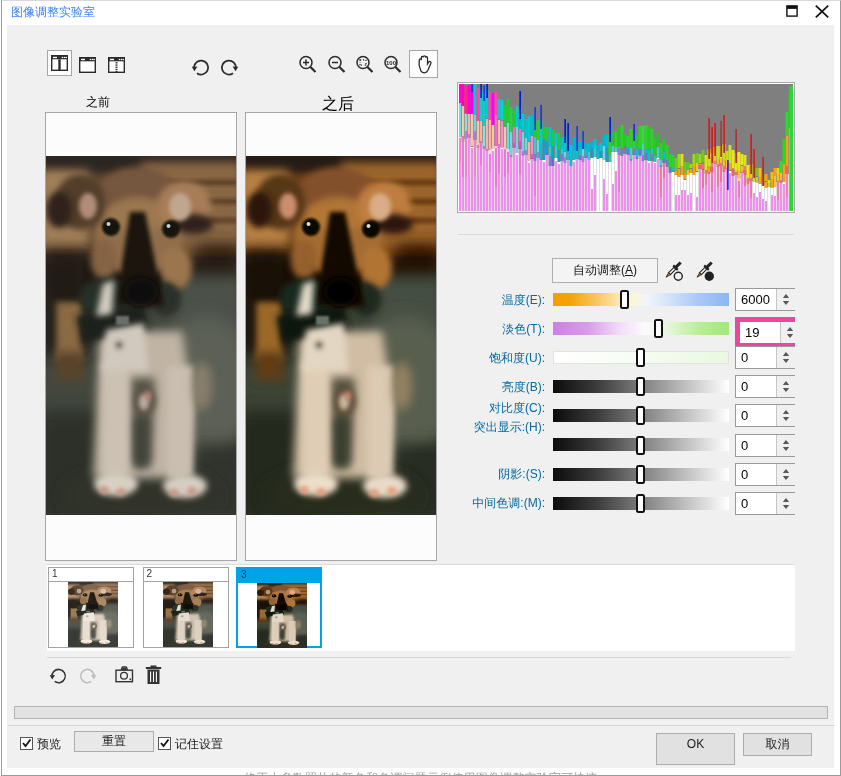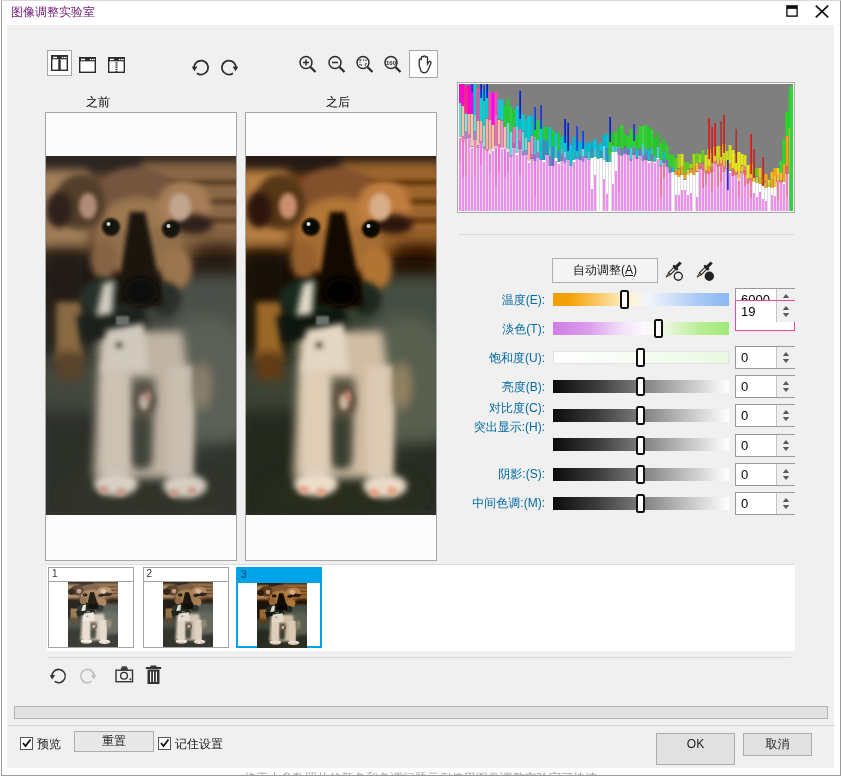--- a/index.html
+++ b/index.html
@@ -91,21 +91,21 @@
 <rect x="70" y="160" width="13" height="9" fill="#6e736e" filter="url(#b1)"></rect>
 <circle cx="73" cy="189" r="5.5" fill="#aaa498" filter="url(#b2)"></circle>
 <circle cx="73" cy="189" r="2.5" fill="#8d8478" filter="url(#b1)"></circle>
 </g>
 </symbol>
 </defs>
 </svg>
 
 <div class="abs" style="left:1px;top:0;width:838px;height:774px;border:1px solid #9b9b9b;border-top-color:#d8d8d8"></div>
 
-<div class="abs" style="left:11px;top:4px;font-size:12px;color:#701a75">图像调整实验室</div>
+<div class="abs" style="left:11px;top:4px;font-size:12px;color:#3b82f6">图像调整实验室</div>
 <svg class="abs" style="left:786px;top:5px" width="12" height="12" viewBox="0 0 12 12">
     <rect x="0.9" y="0.9" width="10.2" height="10.2" fill="none" stroke="#111" stroke-width="1.4"></rect>
     <rect x="0.9" y="0.9" width="10.2" height="3" fill="#111"></rect>
   </svg>
 <svg class="abs" style="left:815px;top:5px" width="14" height="13" viewBox="0 0 14 13">
     <g stroke="#111" stroke-width="1.7">
       <line x1="0.8" y1="0.6" x2="13.2" y2="12.4"></line>
       <line x1="13.2" y1="0.6" x2="0.8" y2="12.4"></line>
     </g>
   </svg>
@@ -173,21 +173,21 @@
     <circle cx="8" cy="7.5" r="6" fill="none" stroke="#2b2b2b" stroke-width="1.5"></circle>
     <line x1="12.5" y1="12" x2="17.5" y2="17" stroke="#2b2b2b" stroke-width="2.2"></line>
     <text x="8" y="10" font-size="6" font-family="Liberation Sans" text-anchor="middle" fill="#2b2b2b" font-weight="bold">100</text>
   </svg>
 <div class="abs" style="left:409px;top:50px;width:29px;height:28px;background:#fdfdfd;border:1px solid #a6a6a6;box-sizing:border-box"></div>
 <svg style="position:absolute;left:416px;top:55px" width="17" height="19" viewBox="0 0 17 19">
 <path d="M3.2,10.5 L3.2,5.2 Q3.2,3.9 4.3,3.9 Q5.3,3.9 5.3,5.2 L5.3,2.6 Q5.3,1.4 6.4,1.4 Q7.4,1.4 7.4,2.6 L7.4,2.0 Q7.4,0.8 8.5,0.8 Q9.5,0.8 9.5,2.0 L9.5,2.8 Q9.5,1.7 10.5,1.7 Q11.5,1.7 11.5,2.9 L11.5,9 L12.6,7.2 Q13.4,6 14.4,6.6 Q15.4,7.2 14.8,8.5 L11.8,15.6 Q10.8,17.8 8.3,17.8 Q6.3,17.8 5.0,16.2 Z" fill="#fff" stroke="#2b2b2b" stroke-width="1.3"></path>
 </svg>
 
 <div class="abs" style="left:86px;top:94px;width:100px;font-size:12px">之前</div>
-<div class="abs" style="left:288px;top:94px;width:100px;text-align:center;font-size:12px">之后</div>
+<div class="abs" style="left:288px;top:94px;width:100px;text-align:center;font-size:16px">之后</div>
 
 <div class="abs" style="left:45px;top:112px;width:192px;height:449px;background:#fcfcfc;border:1px solid #a6a6a6;box-sizing:border-box"></div>
 <div class="abs" style="left:245px;top:112px;width:192px;height:449px;background:#fcfcfc;border:1px solid #a6a6a6;box-sizing:border-box"></div>
 <div class="abs" style="left:46px;top:156px;width:190px;height:359px;filter:brightness(0.97) saturate(0.96)">
 <svg width="190" height="359" viewBox="0 0 190 359">
       <use href="#dog"></use>
     </svg></div>
 <div class="abs" style="left:246px;top:156px;width:190px;height:359px;filter:saturate(1.35) contrast(1.12) brightness(0.99)">
 <svg width="190" height="359" viewBox="0 0 190 359">
       <use href="#dog"></use>
@@ -715,21 +715,21 @@
 <div style="position:absolute;left:40px;top:0;width:18px;height:21px;background:#f0f0f0;border-left:1px solid #c5c5c5">
 <svg width="18" height="21" viewBox="0 0 18 21">
         <polygon points="9,5 12.2,9 5.8,9" fill="#585858"></polygon>
         <polygon points="9,16 12.2,12 5.8,12" fill="#585858"></polygon>
       </svg>
 </div>
   </div>
 <div class="slbl" style="top:321px">淡色(T):</div>
 <div style="position:absolute;left:553px;top:322px;width:176px;height:13px;background:linear-gradient(90deg,#cd7fe4 0%,#d99cea 20%,#f2dcf8 38%,#fdfaff 52%,#e4f6d6 66%,#b8ed92 84%,#a0e878 100%);box-sizing:border-box"></div>
 <div style="position:absolute;left:654px;top:319px;width:9px;height:19px;background:#fff;border:2px solid #111;border-radius:2.5px;box-sizing:border-box"></div>
-<div style="position:absolute;left:735px;top:300px;width:60px;height:31px;border:1px solid #ec4899;box-sizing:border-box;background:#fff">
+<div style="position:absolute;left:735px;top:317px;width:60px;height:31px;border:5px solid #ec4899;box-sizing:border-box;background:#fff">
 <div style="position:absolute;left:0;top:0;width:40px;height:21px;background:#fff;font-size:13px;line-height:21px;padding-left:5px">19</div>
 <div style="position:absolute;left:40px;top:0;width:18px;height:21px;background:#f0f0f0;border-left:1px solid #c5c5c5">
 <svg width="18" height="21" viewBox="0 0 18 21">
         <polygon points="9,5 12.2,9 5.8,9" fill="#585858"></polygon>
         <polygon points="9,16 12.2,12 5.8,12" fill="#585858"></polygon>
       </svg>
 </div>
   </div>
 <div class="slbl" style="top:350px">饱和度(U):</div>
 <div style="position:absolute;left:553px;top:351px;width:176px;height:13px;background:linear-gradient(90deg,#ffffff 0%,#f6fcf3 50%,#e9f9e1 100%);border:1px solid #e2e2e2;box-sizing:border-box"></div>

